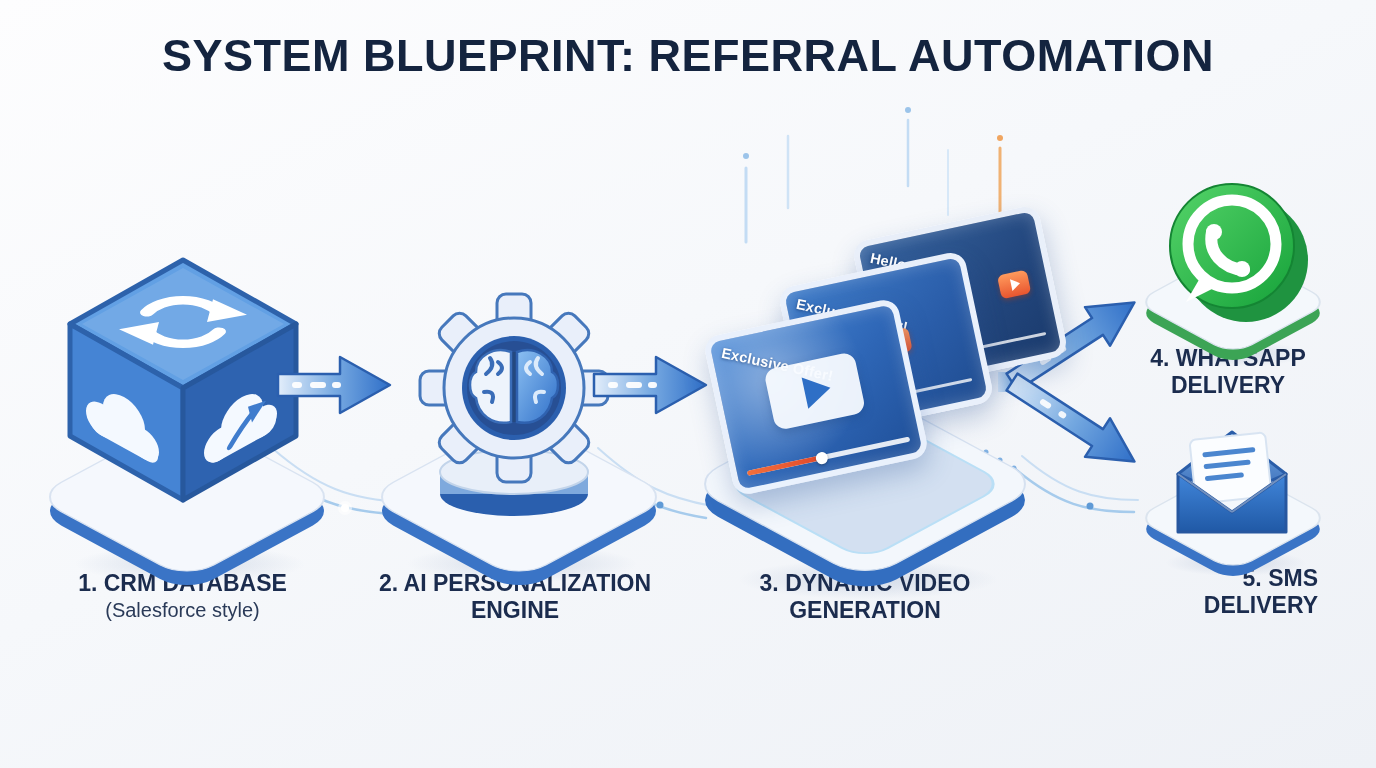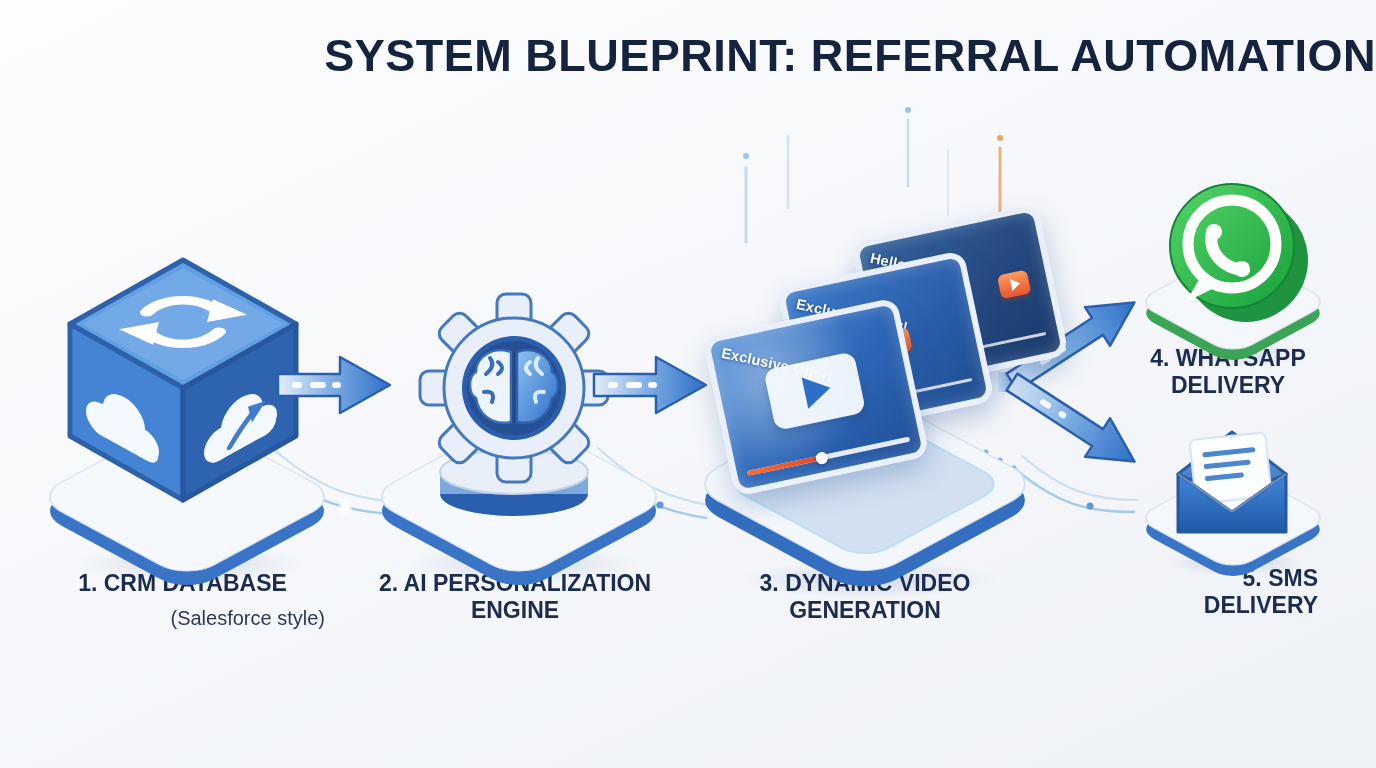--- a/index.html
+++ b/index.html
@@ -1,26 +1,26 @@
 <!DOCTYPE html>
 <html><head>
 <meta charset="utf-8">
 <style>
   html,body{margin:0;padding:0;}
   body{width:1376px;height:768px;overflow:hidden;font-family:"Liberation Sans",sans-serif;}
   .canvas{position:relative;width:1376px;height:768px;
     background:linear-gradient(155deg,#fdfdfe 0%,#f6f8fb 45%,#eef1f6 100%);}
-  .title{position:absolute;top:30px;left:0;width:1376px;text-align:right;
+  .title{position:absolute;top:30px;left:0;width:1376px;text-align:center;
     font-size:45px;font-weight:700;letter-spacing:.5px;color:#14243f;}
   .abs{position:absolute;}
   .shadow{position:absolute;border-radius:50%;
     background:radial-gradient(closest-side,rgba(80,110,160,.20),rgba(80,110,160,0) 72%);}
   .step-label{position:absolute;text-align:center;color:#1b2c4e;
     font-size:23px;font-weight:700;line-height:1.18;}
-  .step-label .sub{display:block;font-size:20px;font-weight:400;color:#2a3a58;margin-top:10px;text-align:right;}
+  .step-label .sub{display:block;font-size:20px;font-weight:400;color:#2a3a58;margin-top:2px;}
   
   .cards{position:absolute;left:715px;top:222px;width:330px;height:290px;z-index:4;}
   .vcard{position:absolute;width:178px;height:142px;border-radius:16px;
     border:6px solid rgba(243,248,255,.95);
     box-shadow:0 12px 26px rgba(45,85,150,.28), inset 0 0 16px rgba(255,255,255,.22);
     transform:rotate(-12deg);}
   .vcard.back{left:150px;top:0;background:linear-gradient(140deg,#36639f 0%,#23477e 60%,#1a3a6c 100%);}
   .vcard.mid{left:76px;top:46px;background:linear-gradient(140deg,#3f7cc9 0%,#2a5da9 60%,#1f4c90 100%);}
   .vcard.front{left:2px;top:94px;width:186px;height:150px;
     background:linear-gradient(140deg,#4a8ad8 0%,#2e66b6 55%,#1f4f98 100%);}

